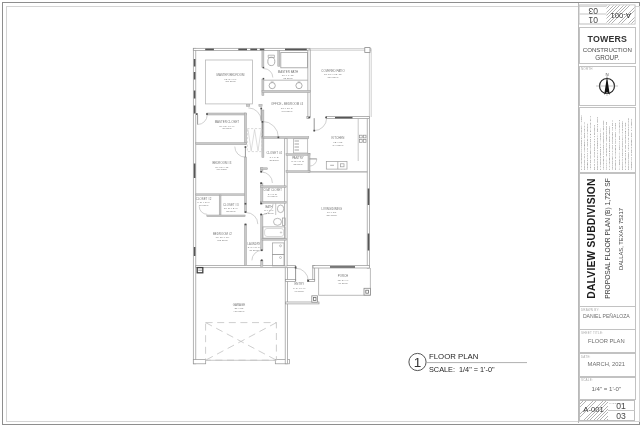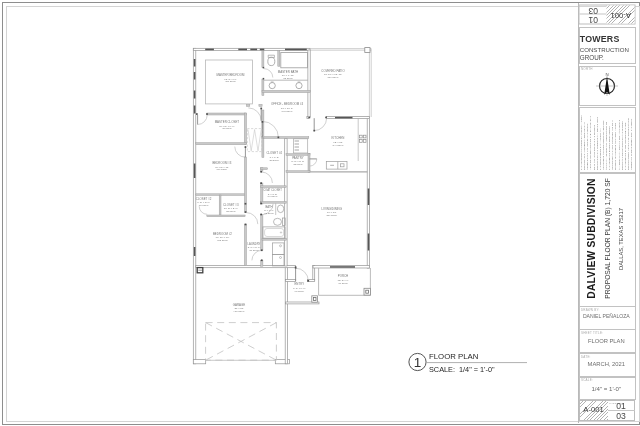--- a/index.html
+++ b/index.html
@@ -23,21 +23,21 @@
     <div class="abs" style="left:0;top:0;width:56.5px;height:19.5px;border:0.8px solid #bdbdbd;box-sizing:border-box;"></div>
 
     <div class="abs" style="left:0.8px;top:0.8px;width:28px;height:17.9px;background:repeating-linear-gradient(135deg,#ffffff 0 1.7px,#b3b3b3 1.7px 2.35px);"></div>
     <div class="abs" style="left:0.8px;top:0.8px;width:28px;height:17.9px;font-size:7.7px;color:#3a3a3a;text-align:center;line-height:18px;">A-001</div>
 
     <div class="abs" style="left:28.8px;top:0.8px;width:27px;height:9px;border-bottom:0.6px solid #c6c6c6;font-size:8.6px;color:#474747;text-align:center;line-height:9.5px;">01</div>
 
     <div class="abs" style="left:28.8px;top:9.8px;width:27px;height:9px;font-size:8.6px;color:#474747;text-align:center;line-height:9.5px;">03</div>
   </div>
 
-  <div class="box" style="left:578.8px;top:26.8px;width:55px;height:35.5px;color:#3a3a3a;">
+  <div class="box" style="left:578.8px;top:26.8px;width:55px;height:35.5px;text-align:center;color:#3a3a3a;">
     <div style="font-size:8.8px;font-weight:bold;letter-spacing:0.2px;margin-top:6.5px;color:#333;">TOWERS</div>
     <div style="font-size:6.1px;margin-top:1.5px;color:#4a4a4a;">CONSTRUCTION</div>
     <div style="font-size:6.3px;margin-top:0.8px;color:#4a4a4a;">GROUP.</div>
   </div>
 
   <div class="box" style="left:578.8px;top:65.5px;width:55px;height:38px;"></div>
   <div class="lbl" style="left:581px;top:67px;">NORTH</div>
 
   <svg class="abs" style="left:578.8px;top:65.5px;" width="55" height="38" viewBox="0 0 55 38">
     <text x="28" y="9.5" font-size="4.4" fill="#555" text-anchor="middle" font-family="Liberation Sans">N</text>

